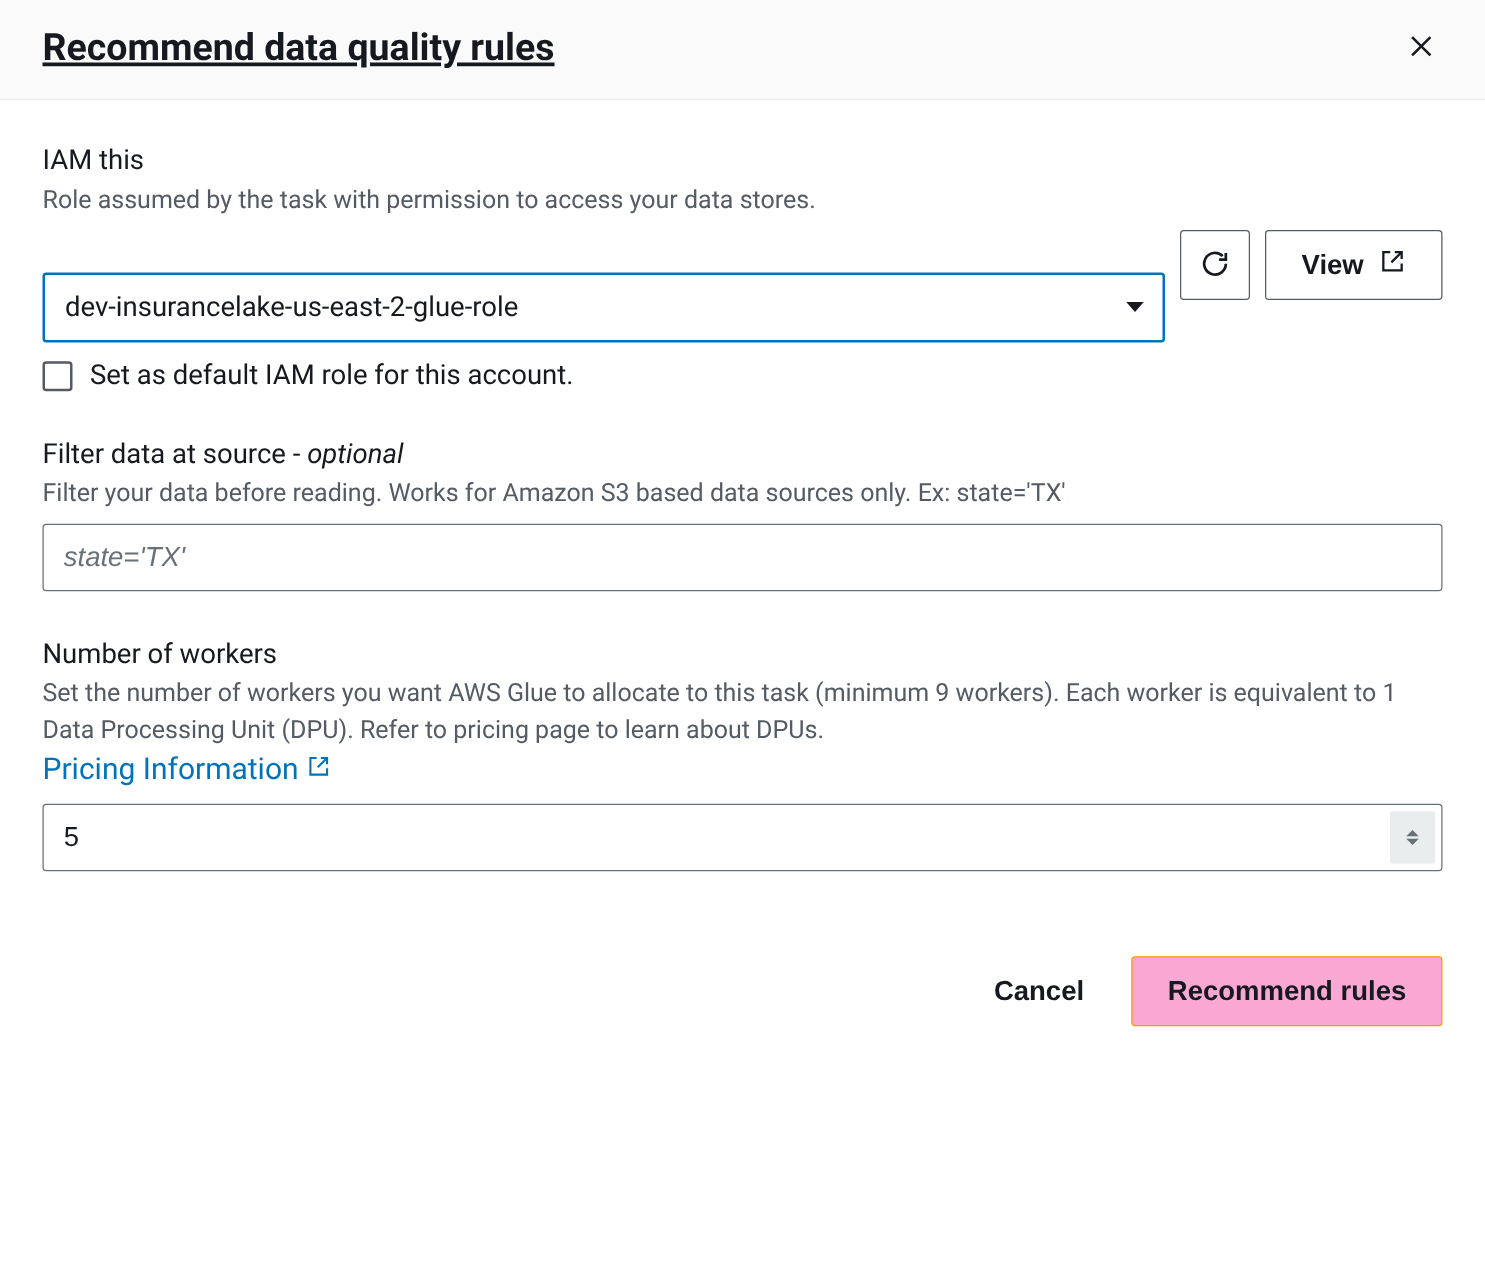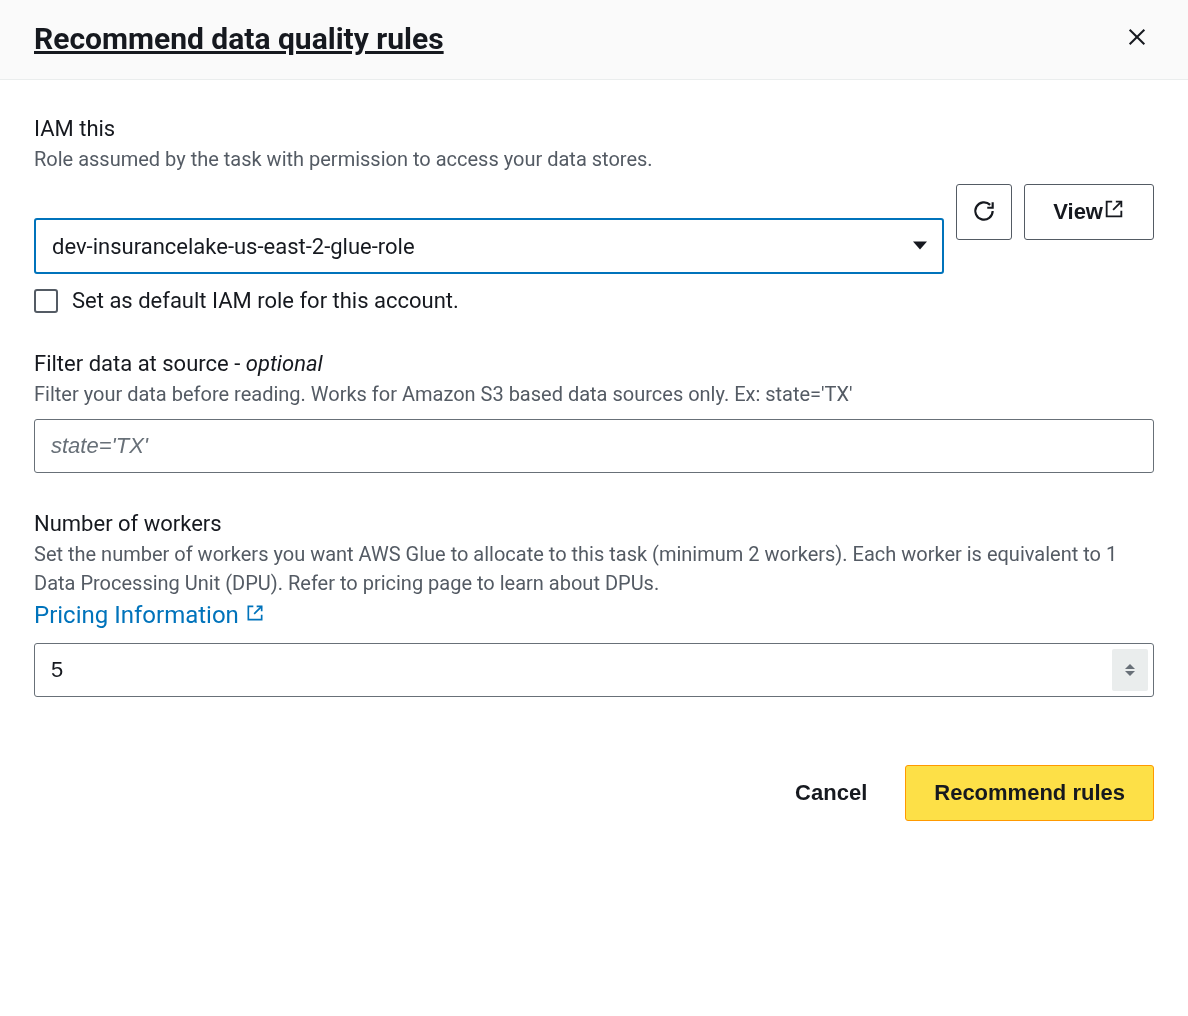--- a/index.html
+++ b/index.html
@@ -123,20 +123,21 @@
     }
     .view-btn {
       height: 56px;
       padding: 0 28px;
       border: 1.5px solid #545b64;
       background: #fff;
       border-radius: 3px;
       cursor: pointer;
       display: flex;
       align-items: center;
+      gap: 12px;
       font-size: 22px;
       font-weight: 700;
       color: #16191f;
     }
     .view-btn svg {
       width: 22px;
       height: 22px;
       stroke: #16191f;
       fill: none;
       stroke-width: 2;
@@ -231,21 +232,21 @@
     .cancel-btn {
       background: none;
       border: none;
       font-size: 22px;
       font-weight: 700;
       color: #16191f;
       cursor: pointer;
       padding: 12px 18px;
     }
     .primary-btn {
-      background: #fde047;
+      background: #f9a8d4;
       border: 1px solid #ff9900;
       border-radius: 3px;
       font-size: 22px;
       font-weight: 700;
       color: #16191f;
       cursor: pointer;
       padding: 14px 28px;
     }
   </style>
 </head>
@@ -310,21 +311,21 @@
       <div class="field-label">
         <span>Filter data at source - </span><span class="optional">optional</span>
       </div>
       <div class="field-help">Filter your data before reading. Works for Amazon S3 based data sources only. Ex: state='TX'</div>
       <input type="text" class="text-input" placeholder="state='TX'" style="">
     </div>
 
     <div class="field-group">
       <div class="field-label">Number of workers</div>
       <div class="field-help">
-        <span>Set the number of workers you want AWS Glue to allocate to this task (minimum 2 workers). Each worker is equivalent to 1 Data Processing Unit (DPU). Refer to pricing page to learn about DPUs.</span>
+        <span>Set the number of workers you want AWS Glue to allocate to this task (minimum 9 workers). Each worker is equivalent to 1 Data Processing Unit (DPU). Refer to pricing page to learn about DPUs.</span>
         <br>
         <a href="#" class="link">
           <span>Pricing Information</span>
           <span>
             <svg viewBox="0 0 24 24">
                 <path d="M10 4H4v16h16v-6"></path>
                 <path d="M14 4h6v6"></path>
                 <line x1="20" y1="4" x2="11" y2="13"></line>
               </svg>
           </span>

